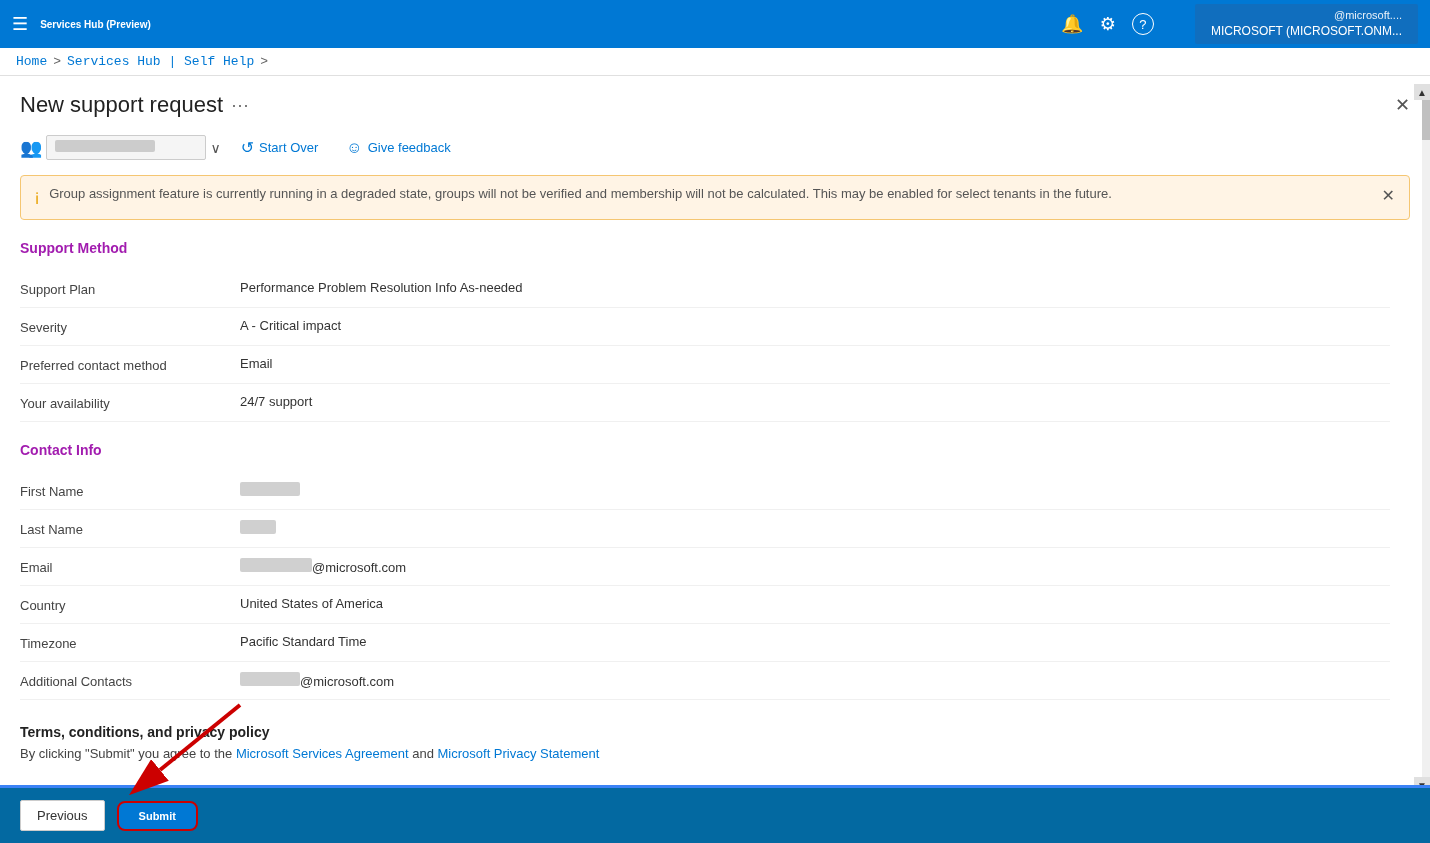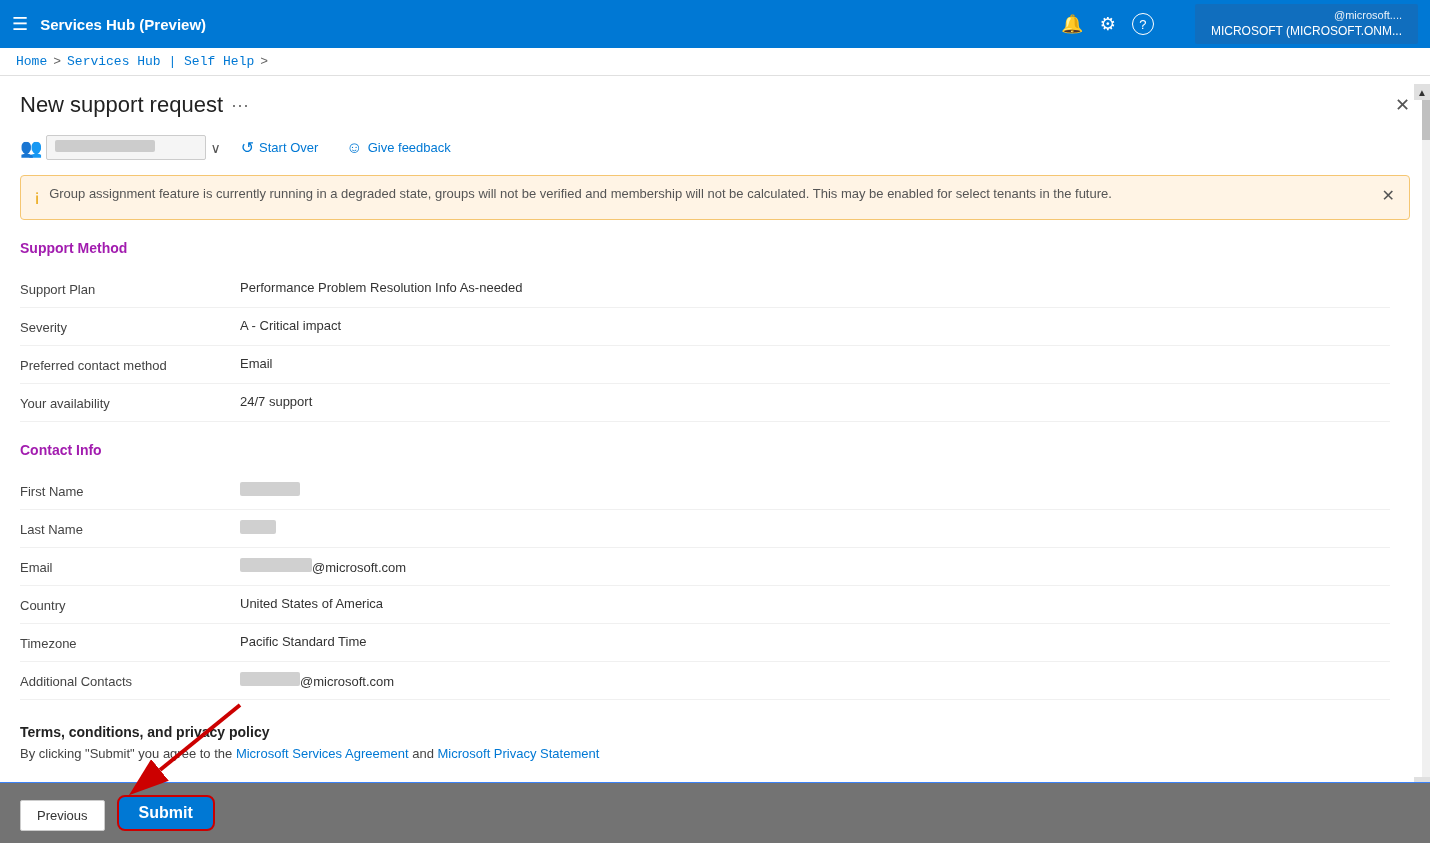--- a/index.html
+++ b/index.html
@@ -9,21 +9,21 @@
     .topbar {
       background: #0078d4;
       color: #fff;
       height: 48px;
       display: flex;
       align-items: center;
       padding: 0 12px;
       gap: 12px;
     }
     .topbar-hamburger { font-size: 18px; cursor: pointer; }
-    .topbar-title { font-size: 15px; font-weight: 600; flex: 1; }
+    .topbar-title { font-size: 10px; font-weight: 600; flex: 1; }
     .topbar-icons { display: flex; align-items: center; gap: 16px; }
     .topbar-icon { font-size: 18px; cursor: pointer; color: #fff; }
     .topbar-user {
       background: #106ebe;
       padding: 4px 16px;
       border-radius: 2px;
       font-size: 12px;
       line-height: 1.4;
       cursor: pointer;
       text-align: right;
@@ -169,42 +169,42 @@
     .terms-title { font-size: 14px; font-weight: 600; color: #222; margin-bottom: 6px; }
     .terms-text { font-size: 13px; color: #444; }
     .terms-link { color: #0078d4; text-decoration: none; cursor: pointer; }
 
     
     .footer {
       position: fixed;
       bottom: 0;
       left: 0;
       right: 0;
-      background: #737373;
-      border-top: 1px solid #3b82f6;
+      background: #0369a1;
+      border-top: 3px solid #3b82f6;
       padding: 12px 20px;
       display: flex;
-      align-items: flex-end;
+      align-items: center;
       gap: 12px;
     }
     .btn-previous {
       background: #fff;
       border: 1px solid #ccc;
       border-radius: 2px;
       padding: 7px 16px;
       font-size: 13px;
       cursor: pointer;
       color: #333;
     }
     .btn-submit {
       background: #0078d4;
       border: 2px solid #cc0000;
       border-radius: 8px;
       padding: 7px 20px;
-      font-size: 16px;
+      font-size: 11px;
       color: #fff;
       cursor: pointer;
       font-weight: 600;
     }
 
     
     .scroll-indicator {
       width: 8px;
       background: #f0f0f0;
       position: fixed;

